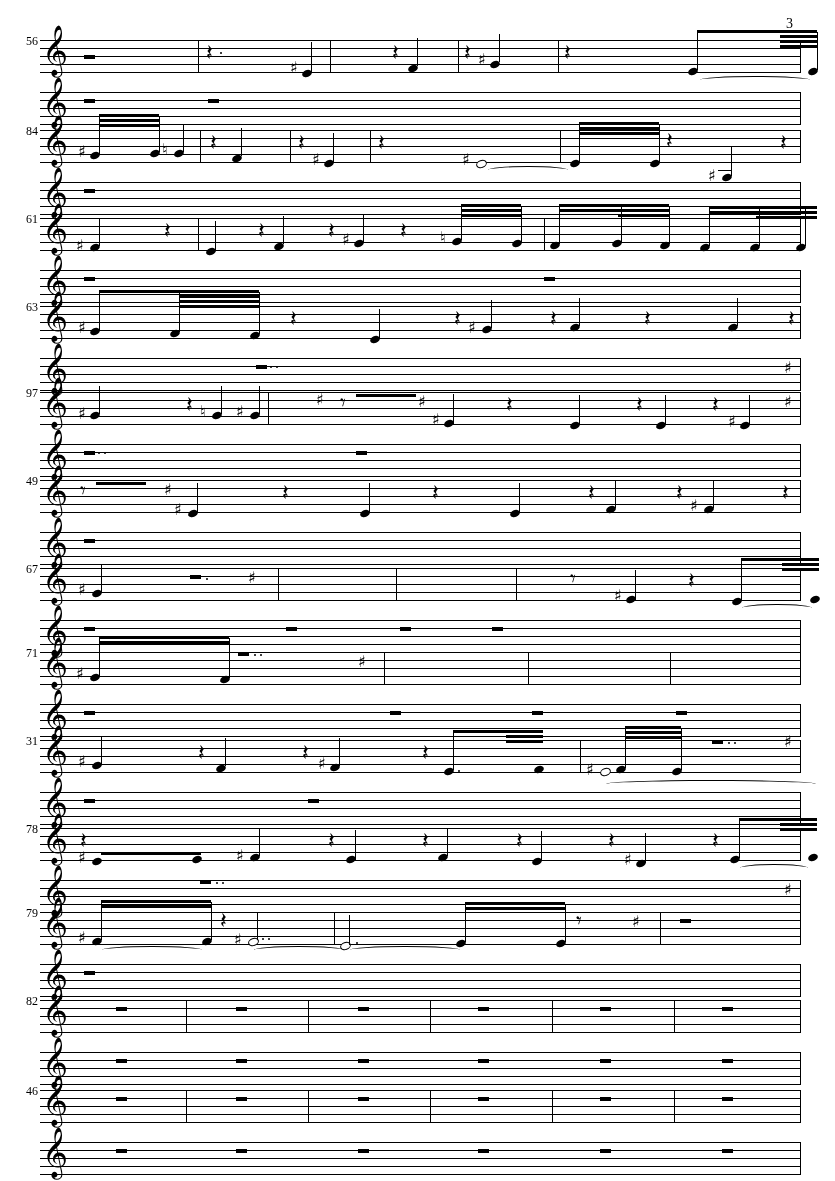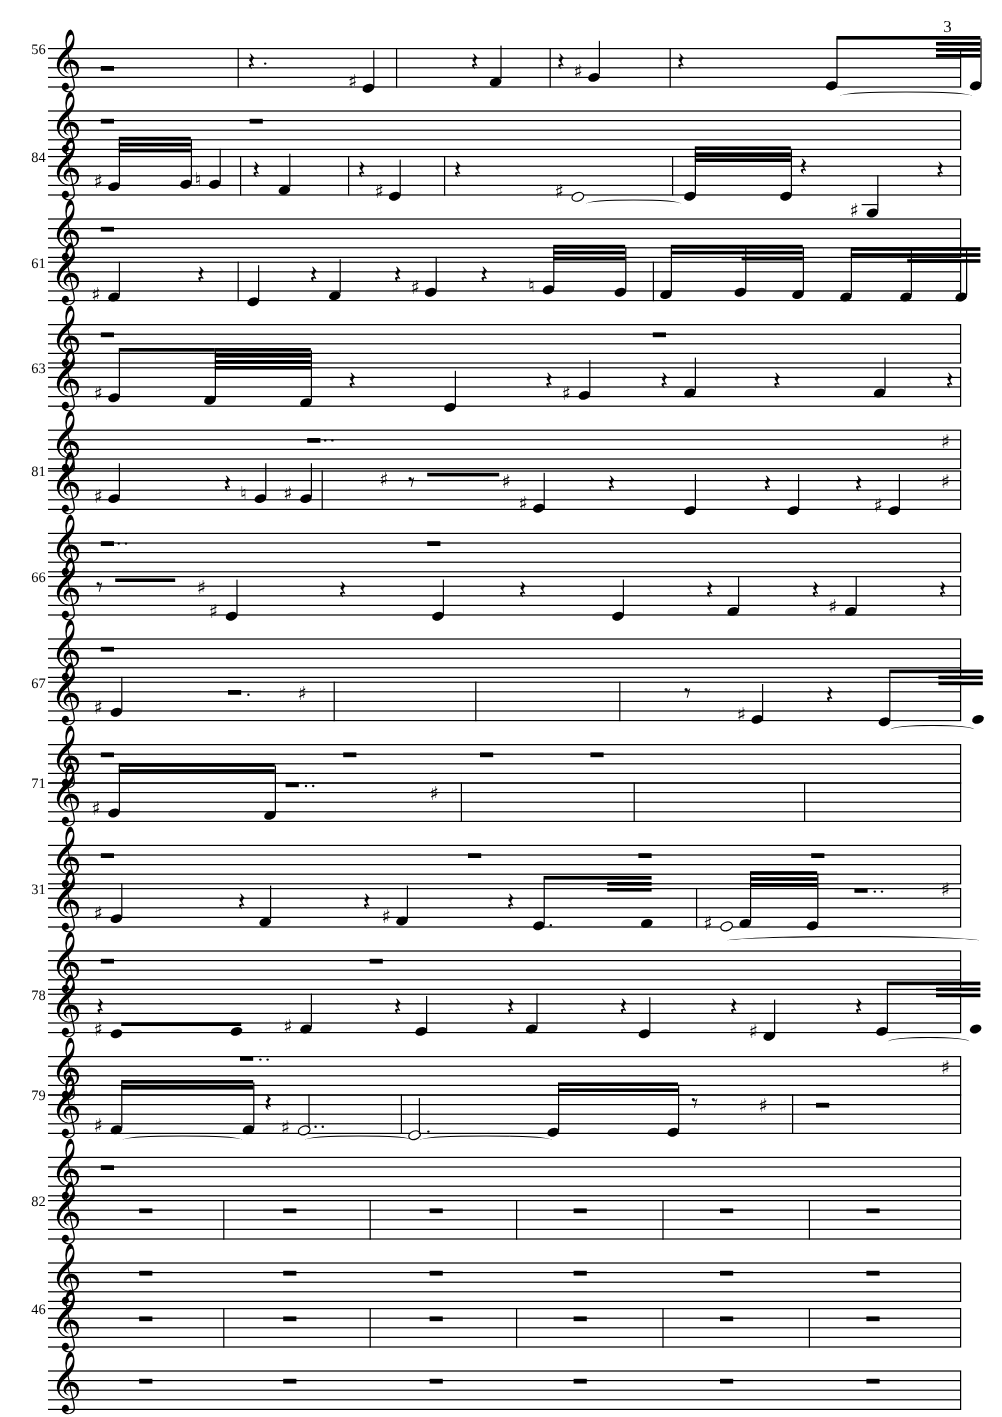--- a/index.html
+++ b/index.html
@@ -261,21 +261,21 @@
       <div class="clef" style="left:2px;top:-12px;">𝄞</div>
       <div class="rest-m" style="left:216px;top:7px;"></div>
       <div class="dot" style="left:230px;top:8px;"></div>
       <div class="dot" style="left:236px;top:8px;"></div>
       <div class="accid" style="left:744px;top:2px;">♯</div>
       <div class="final-bar" style="left:760px;"></div>
     </div>
   </div>
 
   <div class="system" style="top:392px;">
-    <div class="meas-num" style="left:-14px;top:-6px;">81</div>
+    <div class="meas-num" style="left:-14px;top:-6px;">97</div>
     <div class="staff">
       <div class="line l0"></div>
       <div class="line l1"></div>
       <div class="line l2"></div>
       <div class="line l3"></div>
       <div class="line l4"></div>
       <div class="clef" style="left:2px;top:-12px;">𝄞</div>
       <div class="accid" style="left:38px;top:14px;">♯</div>
       <div class="notehead" style="left:50px;top:20px;"></div>
       <div class="stem" style="left:59px;top:-6px;height:28px;"></div>
@@ -316,21 +316,21 @@
       <div class="clef" style="left:2px;top:-12px;">𝄞</div>
       <div class="rest-m" style="left:44px;top:7px;"></div>
       <div class="dot" style="left:58px;top:8px;"></div>
       <div class="dot" style="left:64px;top:8px;"></div>
       <div class="rest-m" style="left:316px;top:7px;"></div>
       <div class="final-bar" style="left:760px;"></div>
     </div>
   </div>
 
   <div class="system" style="top:480px;">
-    <div class="meas-num" style="left:-14px;top:-6px;">66</div>
+    <div class="meas-num" style="left:-14px;top:-6px;">49</div>
     <div class="staff">
       <div class="line l0"></div>
       <div class="line l1"></div>
       <div class="line l2"></div>
       <div class="line l3"></div>
       <div class="line l4"></div>
       <div class="clef" style="left:2px;top:-12px;">𝄞</div>
       <div class="rest-q" style="left:40px;top:0px;">𝄾</div>
       <div class="beam" style="left:56px;top:2px;width:50px;"></div>
       <div class="accid" style="left:124px;top:2px;">♯</div>

